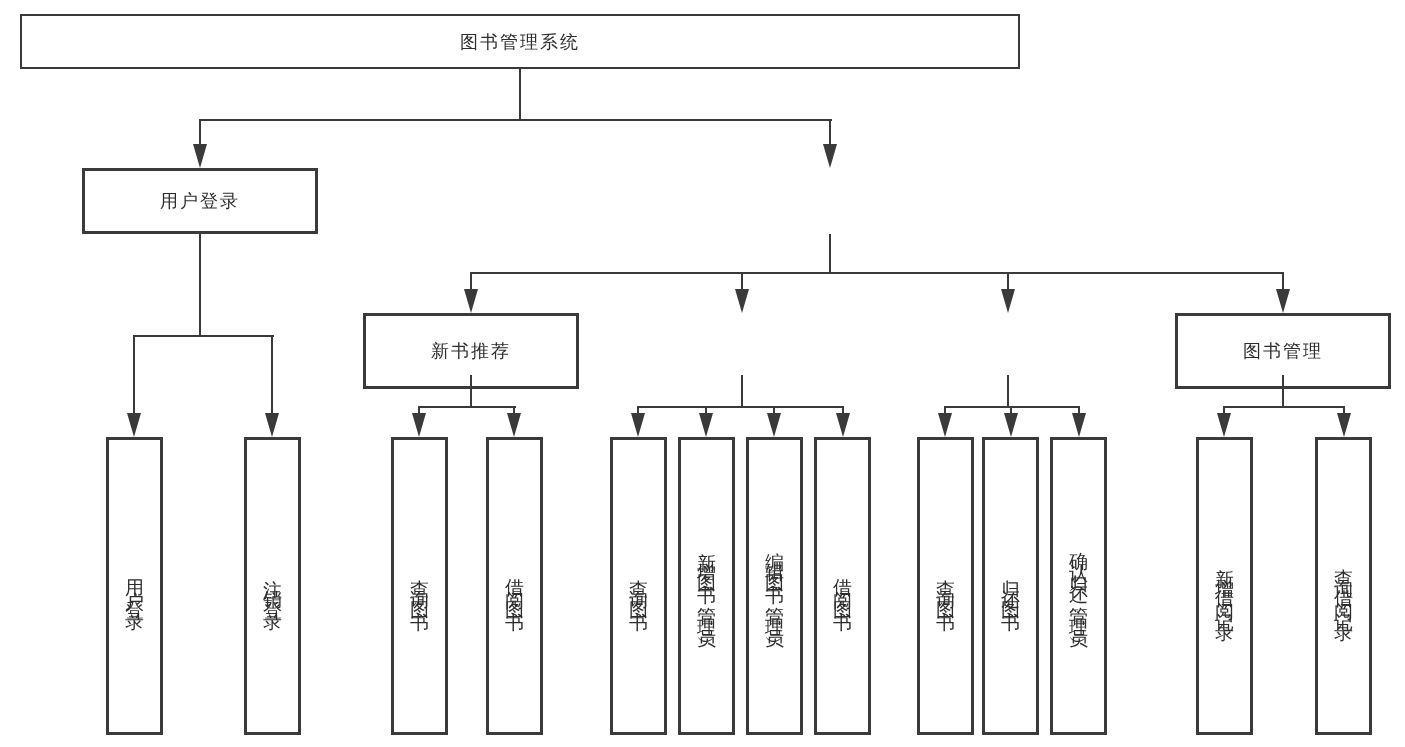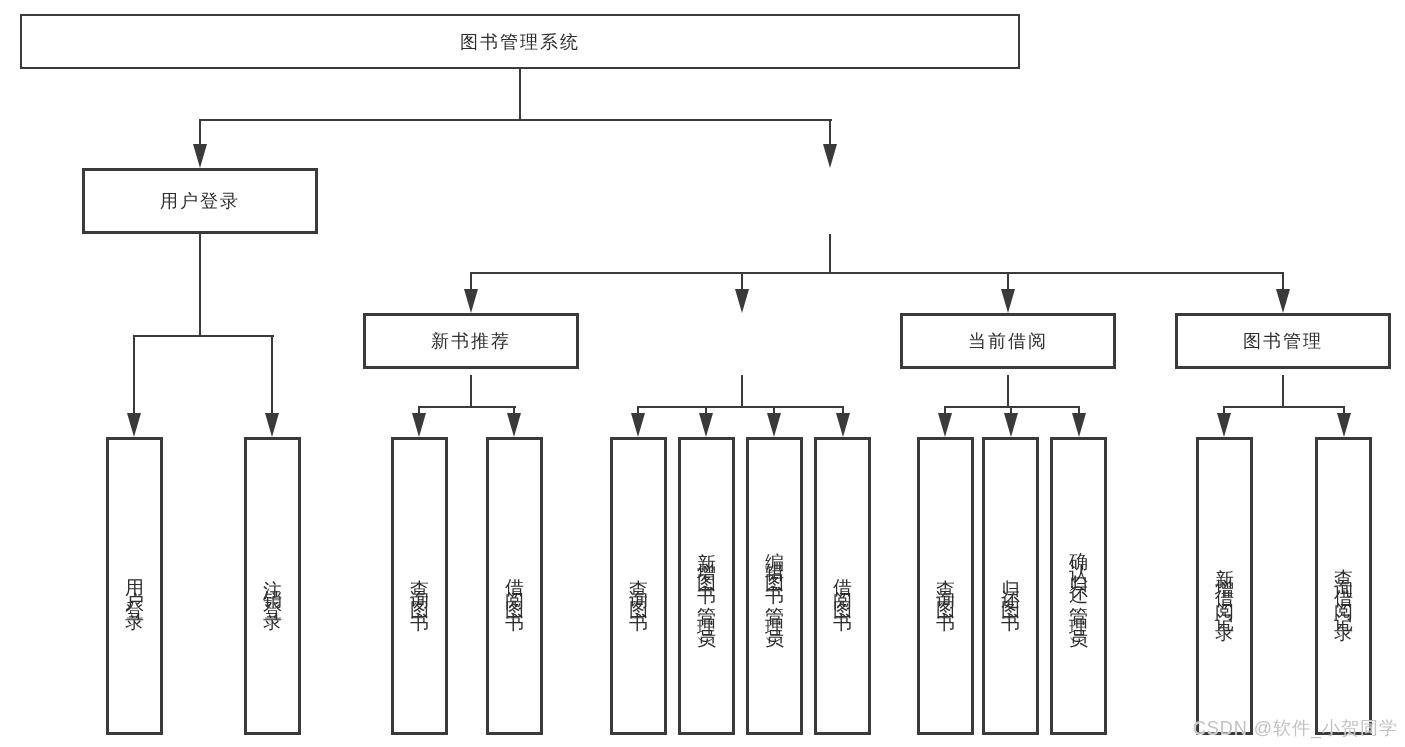--- a/index.html
+++ b/index.html
@@ -15,21 +15,21 @@
     position:absolute;
     background:#ffffff;
     border:3px solid #3a3a3a;
     box-sizing:border-box;
     display:flex;align-items:center;justify-content:center;
     text-align:center;
   }
   .box .lbl{font-size:18px;letter-spacing:2px;white-space:nowrap;}
   .root{left:20px;top:14px;width:1000px;height:55px;border-width:2px;}
   .l2{top:168px;width:236px;height:66px;}
-  .l3{top:313px;width:216px;height:56px;}
+  .l3{top:313px;width:216px;height:76px;}
   .leaf{top:437px;width:57px;height:298px;}
   .leaf .lbl{
     writing-mode:vertical-rl;
     font-size:19px;
     letter-spacing:11px;
     white-space:nowrap;
   }
   .v,.h{position:absolute;background:#3a3a3a;}
   .v{width:2px;}
   .h{height:2px;}
@@ -58,23 +58,20 @@
   <div class="box root">
     <span class="lbl">图书管理系统</span>
   </div>
 
   <div class="box l2" style="left:82px">
     <span class="lbl">用户登录</span>
   </div>
 
   <div class="box l3" style="left:363px">
     <span class="lbl">新书推荐</span>
-  </div>
-  <div class="box l3" style="left:900px">
-    <span class="lbl">当前借阅</span>
   </div>
   <div class="box l3" style="left:1175px">
     <span class="lbl">图书管理</span>
   </div>
 
   <div class="box leaf" style="left:106px">
     <span class="lbl">用户登录</span>
   </div>
   <div class="box leaf" style="left:244px">
     <span class="lbl">注销登录</span>
@@ -166,15 +163,14 @@
   <div class="v" style="left:1010px;top:406px;height:10px"></div>
   <div class="arr" style="left:1004px;top:413px"></div>
   <div class="v" style="left:1078px;top:406px;height:10px"></div>
   <div class="arr" style="left:1072px;top:413px"></div>
 
   <div class="v" style="left:1223px;top:406px;height:10px"></div>
   <div class="arr" style="left:1217px;top:413px"></div>
   <div class="v" style="left:1343px;top:406px;height:10px"></div>
   <div class="arr" style="left:1337px;top:413px"></div>
 
-  <div id="watermark">CSDN @软件_小贺同学</div>
 
 </div>
 
 </body></html>

